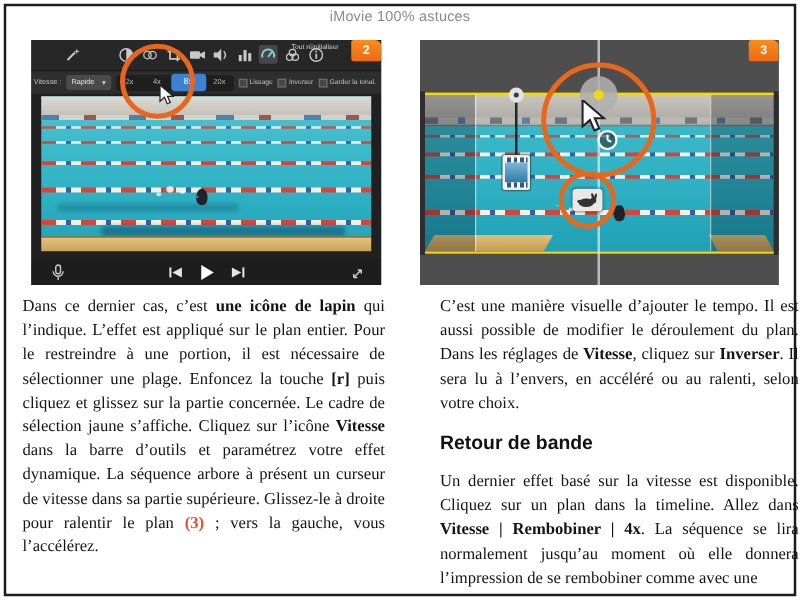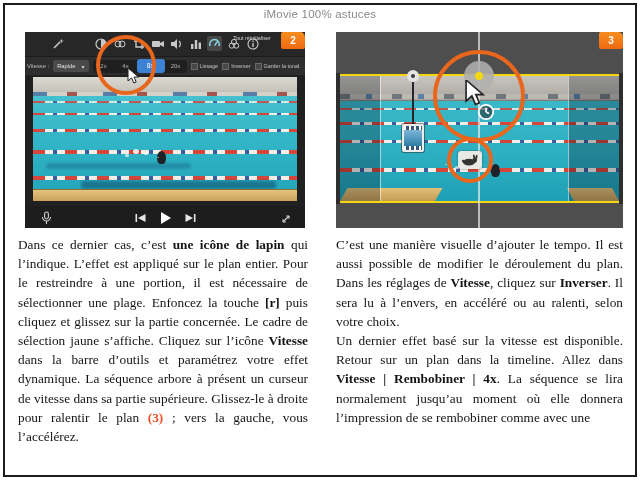--- a/index.html
+++ b/index.html
@@ -100,21 +100,21 @@
              background:rgba(175,175,175,.88);z-index:14;}
   .speedknob::after{content:"";position:absolute;left:11px;top:11px;width:8px;height:8px;
              border-radius:50%;background:#f3d712;}
   .rabbitbadge{position:absolute;width:24px;height:18px;background:#e8e8e5;border-radius:3px;
                z-index:16;display:flex;align-items:center;justify-content:center;
                box-shadow:0 0 2px rgba(0,0,0,.5);}
 
   
   .coltext{position:absolute;top:235px;color:#141414;}
   .coltext.left{left:18px;width:290px;}
-  .coltext.right{left:336px;width:287px;}
+  .coltext.right{left:352px;width:287px;}
   p.body{margin:0;font-family:"Liberation Serif","DejaVu Serif",serif;
          font-size:13.3px;line-height:19.2px;text-align:justify;}
   h2.sect{margin:15px 0 11px 0;font-family:"Liberation Sans","DejaVu Sans",sans-serif;
           font-size:15.5px;font-weight:bold;color:#111;}
 </style>
 </head>
 <body>
 
 <div class="stage">
   <div class="frame"></div>
@@ -333,15 +333,16 @@
 
     <div class="badge">3</div>
   </div>
 
   <div class="coltext left">
     <p class="body"><span>Dans ce dernier cas, c’est </span><span style="font-weight: bold;">une icône de lapin</span><span> qui l’indique. L’effet est appliqué sur le plan entier. Pour le restreindre à une portion, il est nécessaire de sélectionner une plage. Enfoncez la touche </span><span style="font-weight: bold;">[r]</span><span> puis cliquez et glissez sur la partie concernée. Le cadre de sélection jaune s’affiche. Cliquez sur l’icône </span><span style="font-weight: bold;">Vitesse</span><span> dans la barre d’outils et paramétrez votre effet dynamique. La séquence arbore à présent un curseur de vitesse dans sa partie supérieure. Glissez-le à droite pour ralentir le plan </span><span style="font-weight: bold; color: rgb(240, 78, 35);">(3)</span><span> ; vers la gauche, vous l’accélérez.</span></p>
   </div>
 
   <div class="coltext right">
     <p class="body"><span>C’est une manière visuelle d’ajouter le tempo. Il est aussi possible de modifier le déroulement du plan. Dans les réglages de </span><span style="font-weight: bold;">Vitesse</span><span>, cliquez sur </span><span style="font-weight: bold;">Inverser</span><span>. Il sera lu à l’envers, en accéléré ou au ralenti, selon votre choix.</span></p>
-    <p class="body"><span>Un dernier effet basé sur la vitesse est disponible. Retour sur un plan dans la timeline. Allez dans </span><span style="font-weight: bold;">Vitesse | Rembobiner | 4x</span><span>. La séquence se lira normalement jusqu’au moment où elle donnera l’impression de se rembobiner comme avec une</span></p>
+    <h2 class="sect">Retour de bande</h2>
+    <p class="body"><span>Un dernier effet basé sur la vitesse est disponible. Cliquez sur un plan dans la timeline. Allez dans </span><span style="font-weight: bold;">Vitesse | Rembobiner | 4x</span><span>. La séquence se lira normalement jusqu’au moment où elle donnera l’impression de se rembobiner comme avec une</span></p>
   </div>
 </div>
 
 </body></html>

